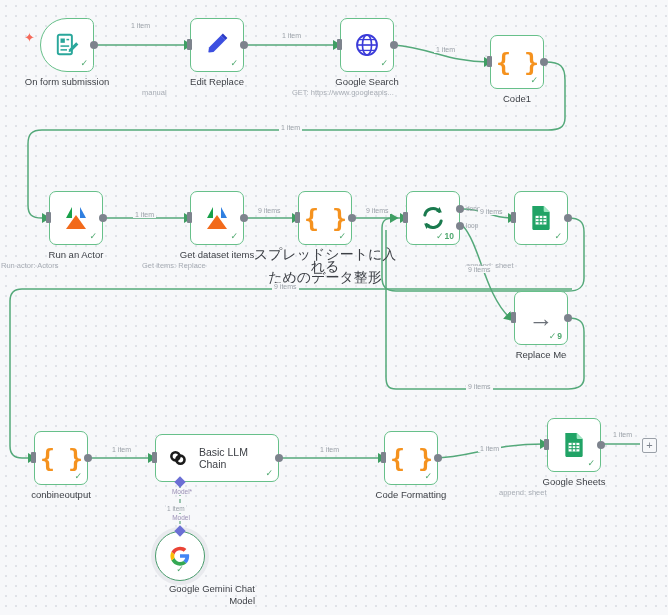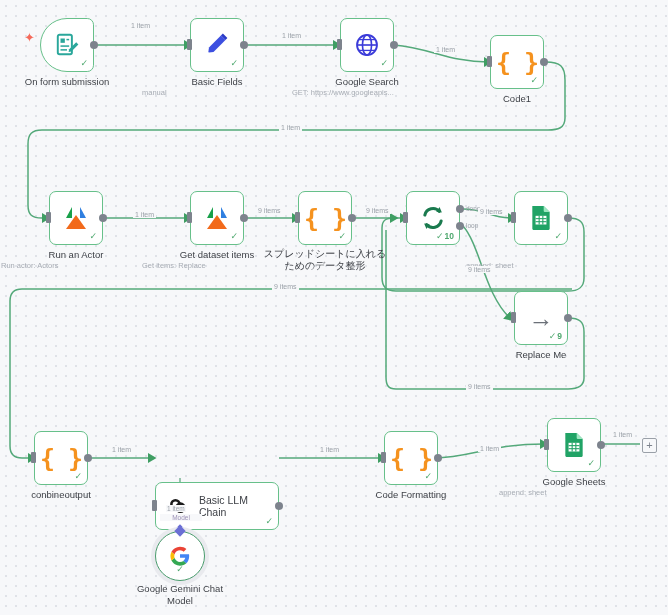--- a/index.html
+++ b/index.html
@@ -174,21 +174,21 @@
   <div class="node" style="left:190px;top:18px;width:54px;height:54px;">
     <div class="box" style="left:0;top:0;width:54px;height:54px;">
       <svg width="26" height="26" viewBox="0 0 24 24">
         <path d="M4 18.5 L4.6 14.2 L15.6 3.2 L19.8 7.4 L8.8 18.4 L4.5 19 Z" fill="#3c4fe0"></path>
         <path d="M15.6 3.2 L17.4 1.4 L21.6 5.6 L19.8 7.4 Z" fill="#2a3bc7"></path>
       </svg>
       <span class="check">✓</span>
     </div>
     <div class="port-in" style="left:-3px;top:21px;"></div>
     <div class="port-out" style="left:50px;top:23px;"></div>
-    <div class="label wrap-label" style="top:58px;left:-48px;">Basic Fields</div>
+    <div class="label wrap-label" style="top:58px;left:-48px;">Edit Replace</div>
     <div class="sublabel wrap-label" style="top:70px;left:-48px;">manual</div>
   </div>
 
   <div class="node" style="left:340px;top:18px;width:54px;height:54px;">
     <div class="box" style="left:0;top:0;width:54px;height:54px;">
       <svg width="26" height="26" viewBox="0 0 24 24">
         <circle cx="12" cy="12" r="9.2" fill="none" stroke="#3b3bd9" stroke-width="1.7"></circle>
         <ellipse cx="12" cy="12" rx="4.2" ry="9.2" fill="none" stroke="#3b3bd9" stroke-width="1.5"></ellipse>
         <line x1="2.8" y1="12" x2="21.2" y2="12" stroke="#3b3bd9" stroke-width="1.5"></line>
         <line x1="4.2" y1="7" x2="19.8" y2="7" stroke="#3b3bd9" stroke-width="1.2"></line>
@@ -242,21 +242,21 @@
     <div class="sublabel wrap-label" style="top:70px;left:-48px;">Get items: Replace</div>
   </div>
 
   <div class="node" style="left:298px;top:191px;width:54px;height:54px;">
     <div class="box" style="left:0;top:0;width:54px;height:54px;">
       <span class="code-glyph">{ }</span>
       <span class="check">✓</span>
     </div>
     <div class="port-in" style="left:-3px;top:21px;"></div>
     <div class="port-out" style="left:50px;top:23px;"></div>
-    <div class="label wrap-label" style="top:58px;left:-48px;font-size:10px;font-family:Liberation Mono, monospace;">スプレッドシートに入れる
+    <div class="label wrap-label" style="top:58px;left:-48px;font-size:14px;">スプレッドシートに入れる
 ためのデータ整形</div>
   </div>
 
   <div class="node" style="left:406px;top:191px;width:54px;height:54px;">
     <div class="box" style="left:0;top:0;width:54px;height:54px;">
       <svg width="28" height="28" viewBox="0 0 24 24">
         <path d="M5 9.5 A7.2 7.2 0 0 1 17.5 6.4" fill="none" stroke="#1a7a4e" stroke-width="2.6" stroke-linecap="round"></path>
         <path d="M19 14.5 A7.2 7.2 0 0 1 6.5 17.6" fill="none" stroke="#1a7a4e" stroke-width="2.6" stroke-linecap="round"></path>
         <path d="M17.6 2.5 L19.6 7.2 L14.8 6.6 Z" fill="#1a7a4e"></path>
         <path d="M6.4 21.5 L4.4 16.8 L9.2 17.4 Z" fill="#1a7a4e"></path>
@@ -301,21 +301,21 @@
   <div class="node" style="left:34px;top:431px;width:54px;height:54px;">
     <div class="box" style="left:0;top:0;width:54px;height:54px;">
       <span class="code-glyph">{ }</span>
       <span class="check">✓</span>
     </div>
     <div class="port-in" style="left:-3px;top:21px;"></div>
     <div class="port-out" style="left:50px;top:23px;"></div>
     <div class="label wrap-label" style="top:58px;left:-48px;">conbineoutput</div>
   </div>
 
-  <div class="node" style="left:155px;top:434px;width:124px;height:48px;margin-top:48px;">
+  <div class="node" style="left:155px;top:434px;width:124px;height:48px;">
     <div class="box" style="left:0;top:0;width:124px;height:48px;justify-content:flex-start;padding-left:10px;">
       <svg width="24" height="24" viewBox="0 0 24 24">
         <path d="M9.5 6.2 A4.1 4.1 0 1 1 9.5 14.4 A4.1 4.1 0 1 1 9.5 6.2 Z" fill="none" stroke="#1b1b1b" stroke-width="2.6"></path>
         <path d="M14.5 9.6 A4.1 4.1 0 1 1 14.5 17.8 A4.1 4.1 0 1 1 14.5 9.6 Z" fill="none" stroke="#1b1b1b" stroke-width="2.6"></path>
       </svg>
       <span class="llm-title">Basic LLM Chain</span>
       <span class="check">✓</span>
     </div>
     <div class="port-in" style="left:-3px;top:18px;"></div>
     <div class="port-out" style="left:120px;top:20px;"></div>
@@ -358,21 +358,21 @@
       <svg width="22" height="22" viewBox="0 0 24 24">
         <path d="M22 12.2c0-.8-.07-1.4-.2-2H12v3.8h5.7c-.12.95-.74 2.4-2.13 3.36l-.02.13 3.1 2.4.21.02C20.83 18.1 22 15.4 22 12.2z" fill="#4285F4"></path>
         <path d="M12 22.5c2.8 0 5.16-.92 6.88-2.5l-3.28-2.54c-.88.61-2.06 1.04-3.6 1.04-2.75 0-5.08-1.8-5.91-4.3l-.12.01-3.22 2.49-.04.12C4.42 20.1 7.95 22.5 12 22.5z" fill="#34A853"></path>
         <path d="M6.09 14.2a6.4 6.4 0 0 1 0-4.1l-.01-.14-3.26-2.53-.11.05a10.5 10.5 0 0 0 0 9.34l3.38-2.62z" fill="#FBBC05"></path>
         <path d="M12 5.8c1.95 0 3.27.84 4.02 1.55l2.93-2.86C17.15 2.84 14.8 1.9 12 1.9 7.95 1.9 4.42 4.3 2.71 7.48l3.37 2.62C6.92 7.6 9.25 5.8 12 5.8z" fill="#EA4335"></path>
       </svg>
       <span class="check" style="right:auto;bottom:6px;left:50%;transform:translateX(-50%);">✓</span>
     </div>
     <div class="port-ai" style="left:21px;top:-4px;"></div>
     <div class="ailabel" style="left:5px;top:-17px;width:40px;">Model</div>
-    <div class="label wrap-label" style="top:52px;left:-50px;">Google Gemini Chat
+    <div class="label wrap-label" style="top:52px;left:-50px;text-align:right;">Google Gemini Chat
 Model</div>
   </div>
 
   <div class="plusbtn" style="left:642px;top:438px;">+</div>
 
   <div class="wirelabel" style="left:129px;top:22px;">1 item</div>
   <div class="wirelabel" style="left:280px;top:32px;">1 item</div>
   <div class="wirelabel" style="left:434px;top:46px;">1 item</div>
   <div class="wirelabel" style="left:279px;top:124px;">1 item</div>
   <div class="wirelabel" style="left:133px;top:211px;">1 item</div>

